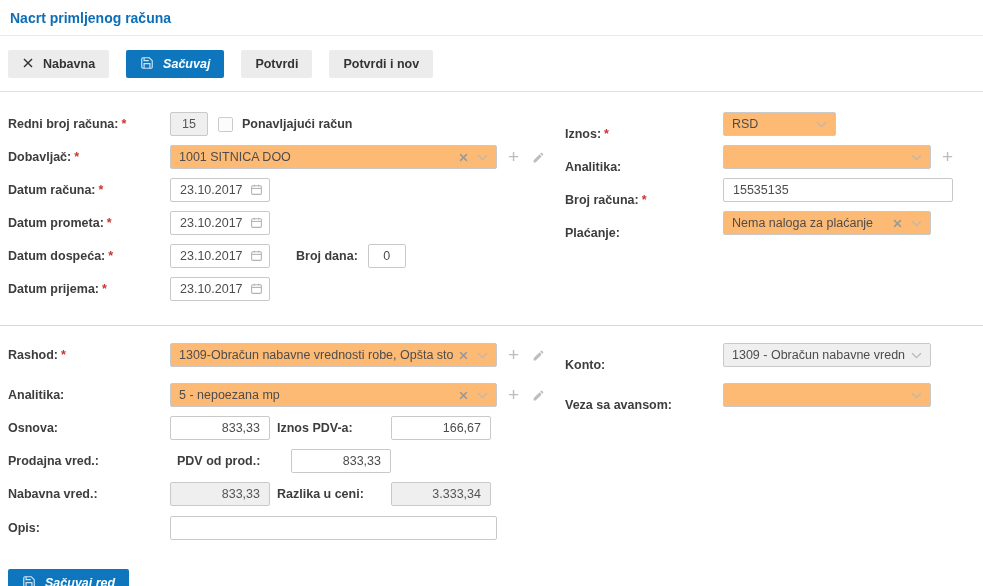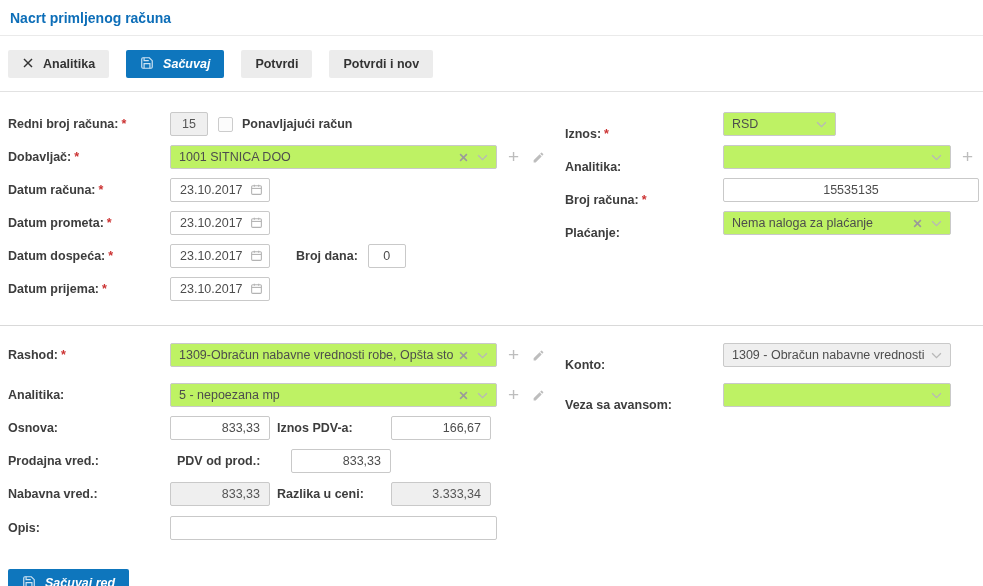--- a/index.html
+++ b/index.html
@@ -38,34 +38,34 @@
   .col-right .label{width:158px;margin-top:20px;}
   .req{color:var(--required-red);margin-left:3px;font-weight:600;}
   input.tb{
     height:24px;border:1px solid var(--border);border-radius:2px;background:#fff;
     font-family:inherit;font-size:12.5px;color:var(--value-color);padding:0 9px;outline:none;
   }
   input.tb:disabled{background:var(--disabled-bg);color:#555;}
   .tb-xs{width:38px;text-align:center;padding:0 4px;}
   .tb-num{width:100px;text-align:right;}
   .tb-amount{width:106px;text-align:right;}
-  .tb-wide{width:256px;text-align:center;}
+  .tb-wide{width:230px;}
   .tb-opis{width:327px;}
   .datebox{position:relative;width:100px;}
   .datebox input{width:100px;padding-right:26px;}
   .datebox .cal{position:absolute;right:7px;top:5px;pointer-events:auto;line-height:0;}
   .select{
     position:relative;display:flex;align-items:center;height:24px;
-    border:1px solid var(--border);border-radius:2px;background:#bef264;padding:0 8px;cursor:pointer;
+    border:1px solid var(--border);border-radius:2px;background:#fdba74;padding:0 8px;cursor:pointer;
   }
   .select .val{flex:1;overflow:hidden;white-space:nowrap;color:var(--value-color);}
   .select .icons{display:flex;align-items:center;gap:9px;margin-left:6px;line-height:0;}
   .select.disabled{background:var(--disabled-bg);cursor:default;}
   .sel-lg{width:327px;}
-  .sel-md{width:228px;}
+  .sel-md{width:208px;}
   .sel-cur{width:113px;}
   .after-icons{display:flex;align-items:center;gap:13px;margin-left:11px;line-height:0;}
   .plus{font-size:19px;font-weight:300;color:#bdbdbd;line-height:20px;cursor:pointer;}
   .checkbox{width:15px;height:15px;border:1px solid #ccc;border-radius:2px;background:#fcfcfc;margin:0 9px 0 10px;cursor:pointer;flex-shrink:0;}
   .chk-label{font-weight:600;color:var(--label-color);}
   .inner-label{width:121px;padding-left:7px;flex-shrink:0;font-weight:600;color:var(--label-color);}
   .bd-label{margin-left:26px;margin-right:10px;font-weight:600;color:var(--label-color);}
   .section-divider{border:none;border-top:1px solid #d9d9d9;margin:15px -8px 17px;}
   .bottom{padding:20px 8px 0;}
   .rashod-row{margin-bottom:16px;}
@@ -80,21 +80,21 @@
 </div>
 
 <div class="toolbar">
   <button class="btn">
     <span>
       <svg width="12" height="12" viewBox="0 0 24 24" fill="none" stroke="#333" stroke-width="3">
           <line x1="4" y1="4" x2="20" y2="20"></line>
           <line x1="20" y1="4" x2="4" y2="20"></line>
         </svg>
     </span>
-    <span>Analitika</span>
+    <span>Nabavna</span>
   </button>
   <button class="btn primary">
     <span>
       <svg width="14" height="14" viewBox="0 0 24 24" fill="none" stroke="#cfe4f3" stroke-width="2">
           <path d="M19 21H5a2 2 0 0 1-2-2V5a2 2 0 0 1 2-2h11l5 5v11a2 2 0 0 1-2 2z"></path>
           <polyline points="17 21 17 13 7 13 7 21"></polyline>
           <polyline points="7 3 7 8 15 8"></polyline>
         </svg>
     </span>
     <span>Sačuvaj</span>

